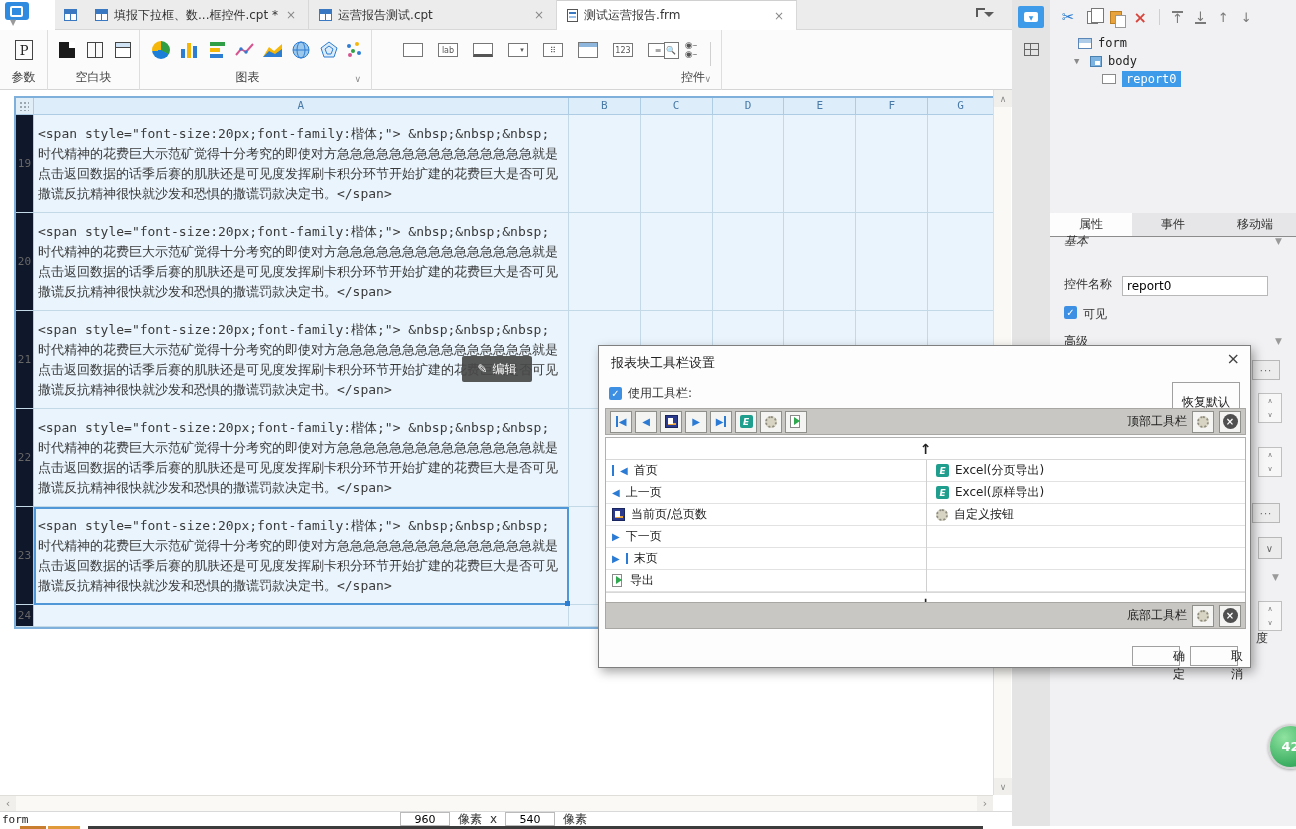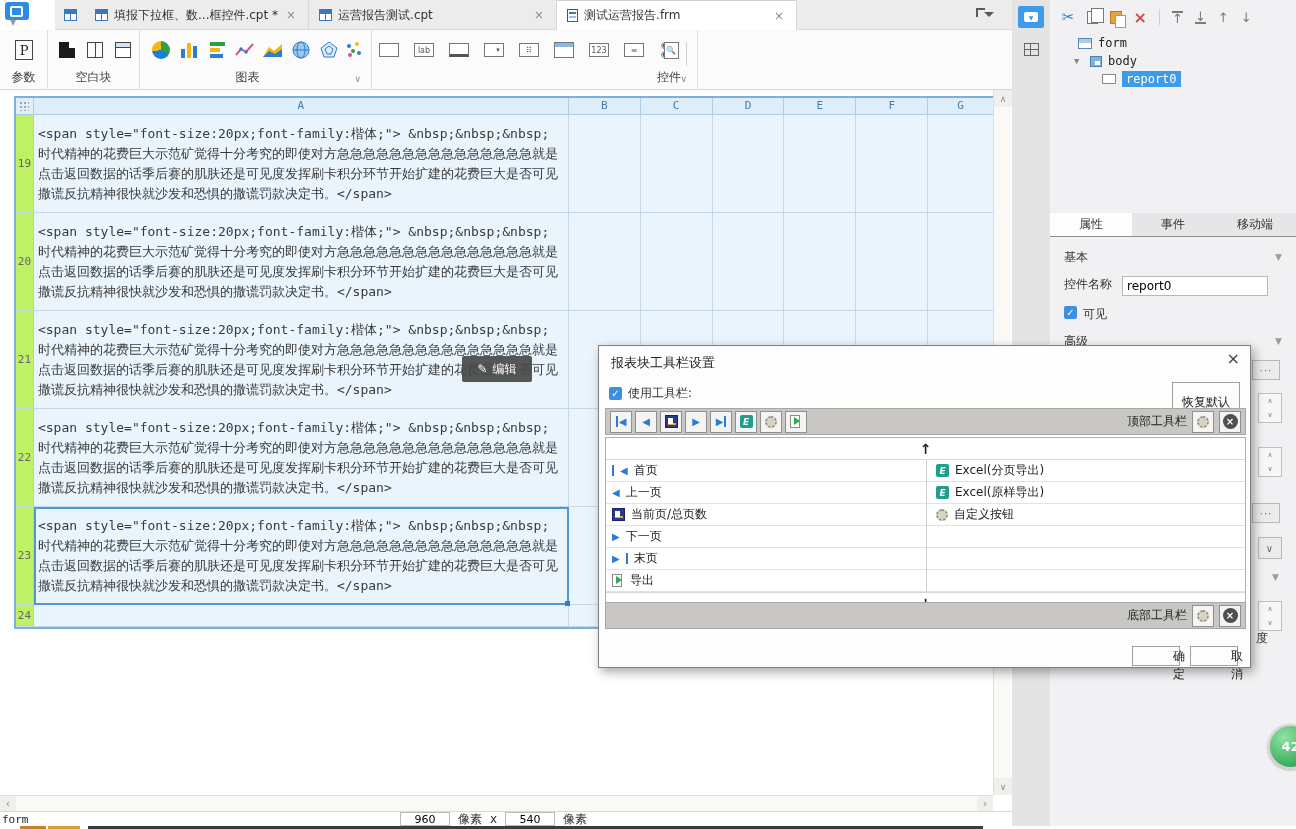--- a/index.html
+++ b/index.html
@@ -45,21 +45,21 @@
 
   
   .canvas { position:absolute; left:0; top:90px; width:993px; height:705px; background:#fff; }
   .grid { position:absolute; left:14px; top:6px; width:979px; border:2px solid #7fb0dc; border-right:none; background:#e9f4fc; }
   .ghead { display:flex; height:17px; }
   .gcorner { width:18px; background:#e2eef7; border-right:1px solid #aecde4; border-bottom:1px solid #aecde4; position:relative; }
   .gcorner::after { content:""; position:absolute; left:3px; top:3px; width:10px; height:10px;
      background-image:radial-gradient(#9aa7b0 1px, transparent 1.2px); background-size:4px 4px; }
   .ghc { background:#ddeefa; border-right:1px solid #aecde4; border-bottom:1px solid #aecde4; color:#4a7aa8; font-family:"DejaVu Sans Mono",monospace; font-size:11px; text-align:center; line-height:16px; }
   .grow { display:flex; }
-  .rhdr { width:18px; background:#bef264; border-right:1px solid #aecde4; border-bottom:1px solid #c3d9e8; color:#666; font-size:11px; display:flex; align-items:center; justify-content:center; font-family:"DejaVu Sans Mono",monospace; }
+  .rhdr { width:18px; background:#0f172a; border-right:1px solid #aecde4; border-bottom:1px solid #c3d9e8; color:#666; font-size:11px; display:flex; align-items:center; justify-content:center; font-family:"DejaVu Sans Mono",monospace; }
   .gc { border-right:1px solid #c3d9e8; border-bottom:1px solid #c3d9e8; background:#e9f4fc; }
   .wA{width:536px;} .w72{width:72px;} .wG{width:65px;border-right:none;}
   .ctext { padding:2px 4px; font-family:"DejaVu Sans Mono",monospace; font-size:13px; line-height:20px; color:#3a3a3a; word-break:break-all; display:flex; align-items:center; height:100%; }
   .cell-sel { outline:2px solid #4f97d6; outline-offset:-2px; position:relative; }
   .cell-sel::after { content:""; position:absolute; right:-2px; bottom:-2px; width:5px; height:5px; background:#2d7dd2; }
   .edit-pop { position:absolute; left:462px; top:266px; width:70px; height:26px; background:rgba(72,72,72,.92); border-radius:2px; color:#fff; display:flex; align-items:center; justify-content:center; gap:5px; font-size:12px; z-index:40; }
   .edit-pop .eic { font-size:12px; color:#fff; }
 
   
   .vscroll { position:absolute; left:993px; top:90px; width:18px; height:705px; background:#faf9f5; border-left:1px solid #e0ded8; }
@@ -257,21 +257,21 @@
             <circle cx="4" cy="5" r="2" fill="#2d7dd2"></circle>
             <circle cx="12" cy="3" r="2" fill="#f5b70a"></circle>
             <circle cx="8" cy="10" r="2" fill="#2f9e44"></circle>
             <circle cx="14" cy="12" r="2" fill="#2d7dd2"></circle>
             <circle cx="5" cy="14" r="2" fill="#d6548f"></circle>
           </svg>
       </div>
       <div class="rlabel" style="padding-right:16px;">图表</div>
       <div class="chev" style="right:10px;">∨</div>
     </div>
-    <div class="rgroup" style="left:368px;width:330px;">
+    <div class="rgroup" style="left:392px;width:330px;">
       <div class="ricon" style="left:10px;">
           <span class="wbox"></span>
         </div>
       <div class="ricon" style="left:45px;">
           <span class="wbox">lab</span>
         </div>
       <div class="ricon" style="left:80px;">
           <span class="wbox" style="border-bottom:3px solid #555;"></span>
         </div>
       <div class="ricon" style="left:115px;">
@@ -449,21 +449,21 @@
         <span class="tsel">report0</span>
       </div>
     </div>
 
     <div class="itabs">
       <div class="itab active">属性</div>
       <div class="itab">事件</div>
       <div class="itab">移动端</div>
     </div>
 
-    <div class="sect" style="top:246px;">
+    <div class="sect" style="top:230px;font-style:italic;">
       <span>基本</span>
       <span class="sc">▼</span>
     </div>
     <div class="prow" style="top:276px;">
       <span>控件名称</span>
       <input class="pinput" value="report0" style="">
     </div>
     <div class="prow" style="top:306px;gap:6px;">
       <span class="cbx">✓</span>
       <span>可见</span>

